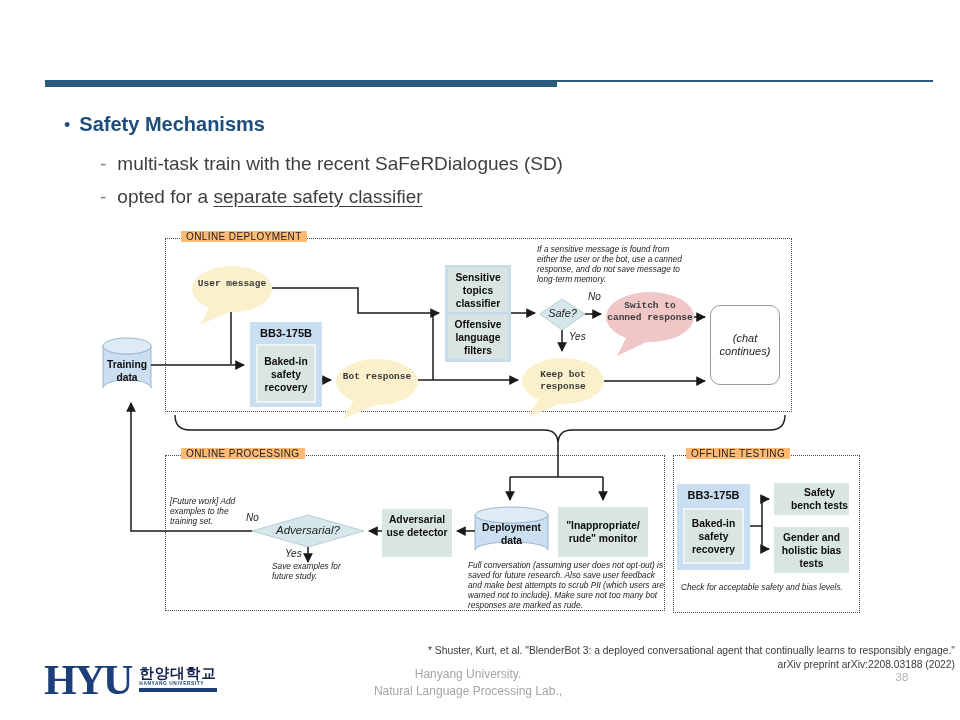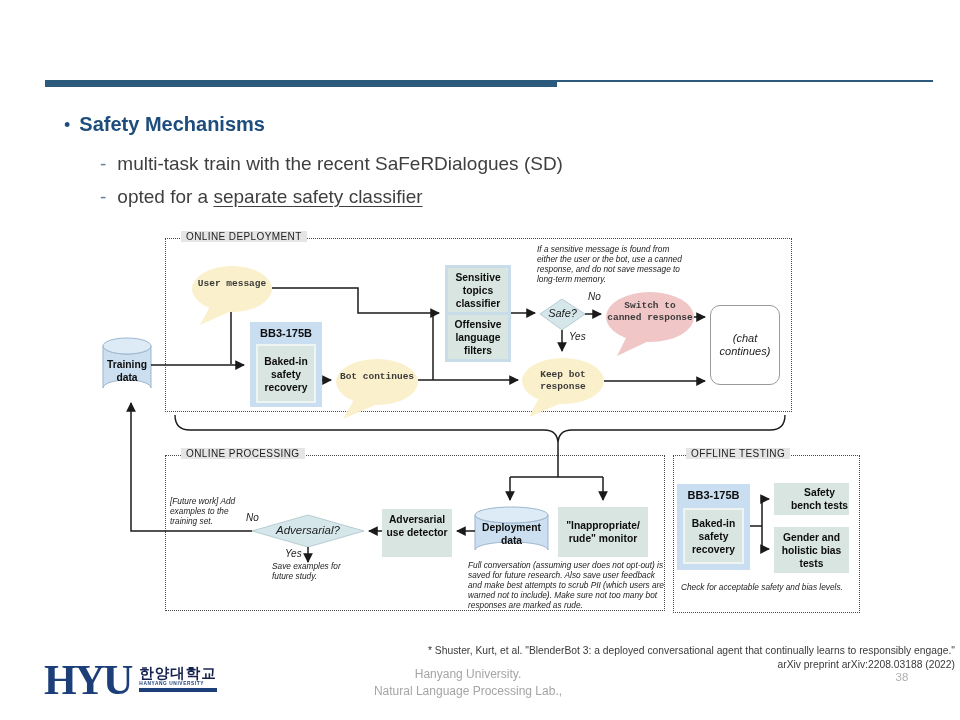--- a/index.html
+++ b/index.html
@@ -12,21 +12,21 @@
   .bar-thin{background:#2b5a7c;height:1.5px;}
   .bullet-row{display:flex;align-items:baseline;}
   .bullet-dot{color:#1c4d7c;font-size:18px;margin-right:9px;}
   .bullet-text{font-size:20px;font-weight:bold;color:#1c4d7c;}
   .sub-row{display:flex;align-items:baseline;}
   .sub-dash{color:#6b8096;font-size:19px;margin-right:11px;}
   .sub-text{font-size:19px;color:#3f3f3f;}
   .und{text-decoration:underline;text-underline-offset:3px;}
   
   .secbox{border:1.6px dotted #4a4a4a;background:transparent;}
-  .seclbl{background:#e5e5e5;padding:0 5px;font-size:10px;color:#222;letter-spacing:.4px;white-space:nowrap;z-index:3;}
+  .seclbl{background:#fdba74;padding:0 5px;font-size:10px;color:#222;letter-spacing:.4px;white-space:nowrap;z-index:3;}
   .blbl{position:absolute;box-sizing:border-box;text-align:center;font-weight:bold;color:#0d0d0d;
         font-size:10.3px;line-height:13px;z-index:3;}
   .mono{position:absolute;box-sizing:border-box;text-align:center;
         font-family:"Liberation Mono","DejaVu Sans Mono",monospace;font-weight:bold;
         color:#3b3b3b;font-size:9.5px;line-height:11.5px;z-index:3;}
   .note{position:absolute;box-sizing:border-box;font-style:italic;color:#1c1c1c;
         font-size:8.3px;line-height:9.9px;text-align:left;z-index:3;}
   .flow{position:absolute;box-sizing:border-box;font-style:italic;color:#1c1c1c;z-index:3;}
   .box-blue{background:#c9def1;z-index:2;}
   .box-sage{background:#d9e5e1;z-index:2;}
@@ -136,21 +136,21 @@
       <path d="M762,549 H769" marker-end="url(#arr)"></path>
     </g>
   </svg>
 
   <div class="blbl" style="left:103px;top:358px;width:48px;">Training data</div>
   <div class="mono" style="left:192px;top:278px;width:80px;">User message</div>
   <div class="abs box-blue" style="left:250px;top:322px;width:72px;height:85px;"></div>
   <div class="blbl" style="left:250px;top:327px;width:72px;font-size:11px;">BB3-175B</div>
   <div class="abs box-inner" style="left:256px;top:344px;width:60px;height:59px;"></div>
   <div class="blbl" style="left:256px;top:355px;width:60px;">Baked-in safety recovery</div>
-  <div class="mono" style="left:336px;top:371px;width:82px;">Bot continues</div>
+  <div class="mono" style="left:336px;top:371px;width:82px;">Bot response</div>
   <div class="abs box-stack" style="left:445px;top:265px;width:66px;height:97px;"></div>
   <div class="abs box-sage" style="left:448px;top:268px;width:60px;height:44px;"></div>
   <div class="blbl" style="left:448px;top:271px;width:60px;">Sensitive topics classifier</div>
   <div class="abs box-sage" style="left:448px;top:315px;width:60px;height:44px;"></div>
   <div class="blbl" style="left:448px;top:318px;width:60px;">Offensive language filters</div>
   <div class="flow" style="left:540px;top:307px;width:45px;text-align:center;font-size:11px;">Safe?</div>
   <div class="note" style="left:537px;top:245px;width:150px;">If a sensitive message is found from either the user or the bot, use a canned response, and do not save message to long-term memory.</div>
   <div class="flow" style="left:588px;top:291px;font-size:10px;">No</div>
   <div class="flow" style="left:569px;top:331px;font-size:10px;">Yes</div>
   <div class="mono" style="left:606px;top:300px;width:88px;">Switch to canned response</div>

